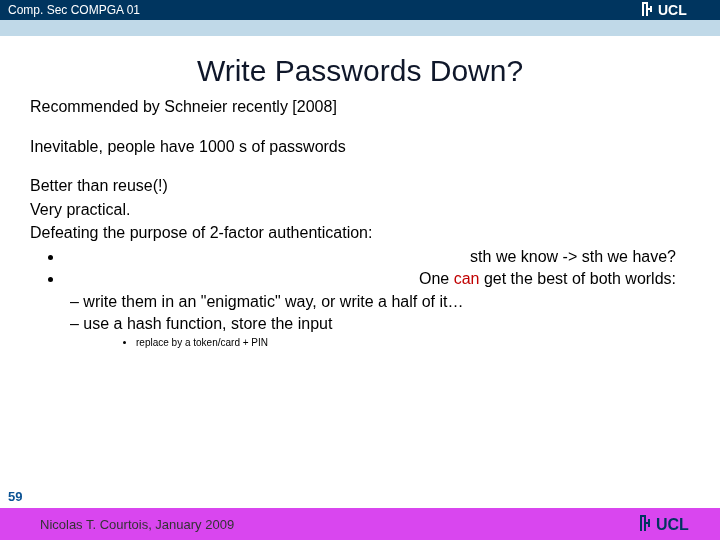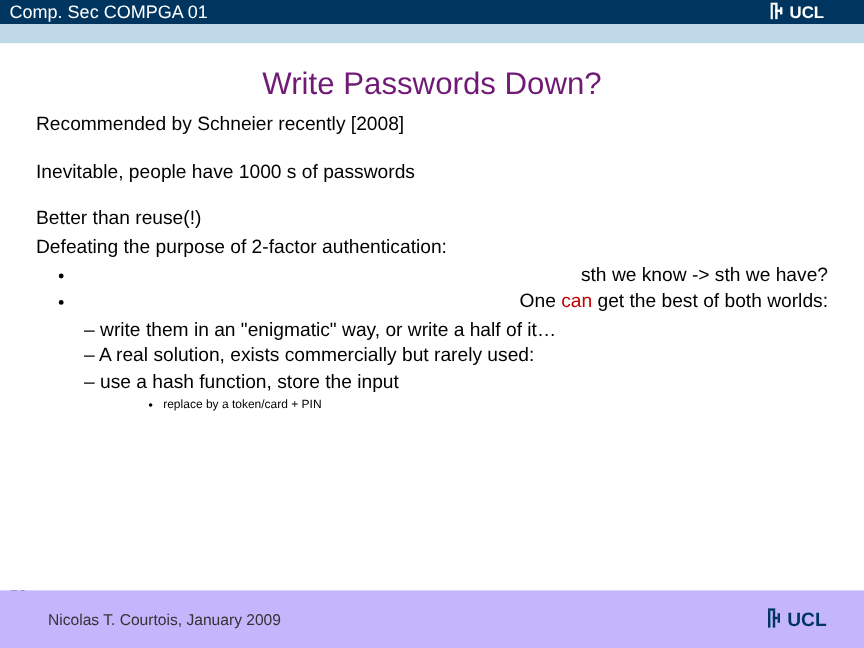--- a/index.html
+++ b/index.html
@@ -17,62 +17,62 @@
     width: 100%;
     background: #00355f;
     display: flex;
     align-items: center;
     justify-content: space-between;
     padding: 0 8px;
     box-sizing: border-box;
   }
   .topbar-text {
     color: #fff;
-    font-size: 15px;
+    font-size: 12px;
   }
   .banner {
     height: 16px;
     width: 100%;
     background: #c0d9e8;
   }
   .logo {
     display: inline-flex;
     align-items: center;
     color: #fff;
   }
   .logo svg { display: block; }
   .title {
     text-align: center;
-    color: #701a75;
-    font-size: 26px;
+    color: #0f172a;
+    font-size: 30px;
     margin: 18px 0 8px 0;
     font-weight: normal;
   }
   .content {
-    padding: 0 30px 0 30px;
+    padding: 0 44px 0 30px;
     color: #000;
     font-size: 16px;
     line-height: 1.35;
   }
   .para { margin: 6px 0 18px 0; }
   .tight { margin: 2px 0; }
   ul.bullets { margin: 2px 0 2px 18px; padding: 0 0 0 16px; text-align: right; }
   ul.bullets li { margin: 0; }
   ul.dashes { list-style: none; margin: 2px 0 2px 40px; padding: 0; }
   ul.dashes li::before { content: "–  "; }
   ul.dots2 { margin: 2px 0 2px 90px; padding: 0 0 0 16px; font-size: 10px; }
   .red { color: #c00000; margin-top: 28px; }
   .blue { color: #0b5394; }
   .bottombar {
     position: absolute;
     bottom: 0;
     left: 0;
-    height: 48px;
+    height: 32px;
     width: 100%;
-    background: #c4b5fd;
+    background: #d946ef;
     display: flex;
     align-items: center;
     justify-content: space-between;
     padding: 0 10px;
     box-sizing: border-box;
   }
   .pagenum {
     position: absolute;
     left: 8px;
     bottom: 36px;
@@ -105,32 +105,32 @@
 </div>
 <div class="banner"></div>
 
 <h1 class="title">Write Passwords Down?</h1>
 
 <div class="content">
   <div class="para">Recommended by Schneier recently [2008]</div>
   <div class="para">Inevitable, people have 1000 s of passwords</div>
 
   <div class="tight">Better than reuse(!)</div>
+  <div class="tight">Very practical.</div>
   <div class="tight">Defeating the purpose of 2-factor authentication:</div>
 
   <ul class="bullets">
     <li>sth we know -&gt; sth we have?</li>
     <li>
       <span>One </span><span class="red">can</span><span> get the best of both worlds:</span>
     </li>
   </ul>
 
   <ul class="dashes">
     <li>write them in an "enigmatic" way, or write a half of it…</li>
-    <li>A real solution, exists commercially but rarely used:</li>
     <li>use a hash function, store the input</li>
   </ul>
 
   <ul class="dots2">
     <li>replace by a token/card + PIN</li>
   </ul>
 </div>
 
 <div class="pagenum">59</div>
 

